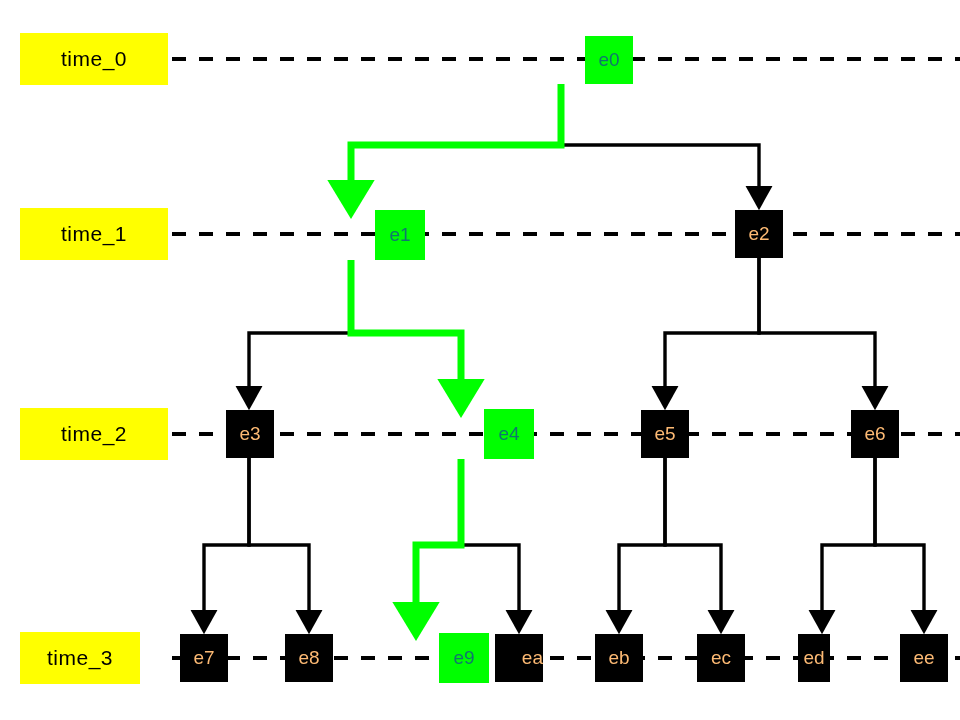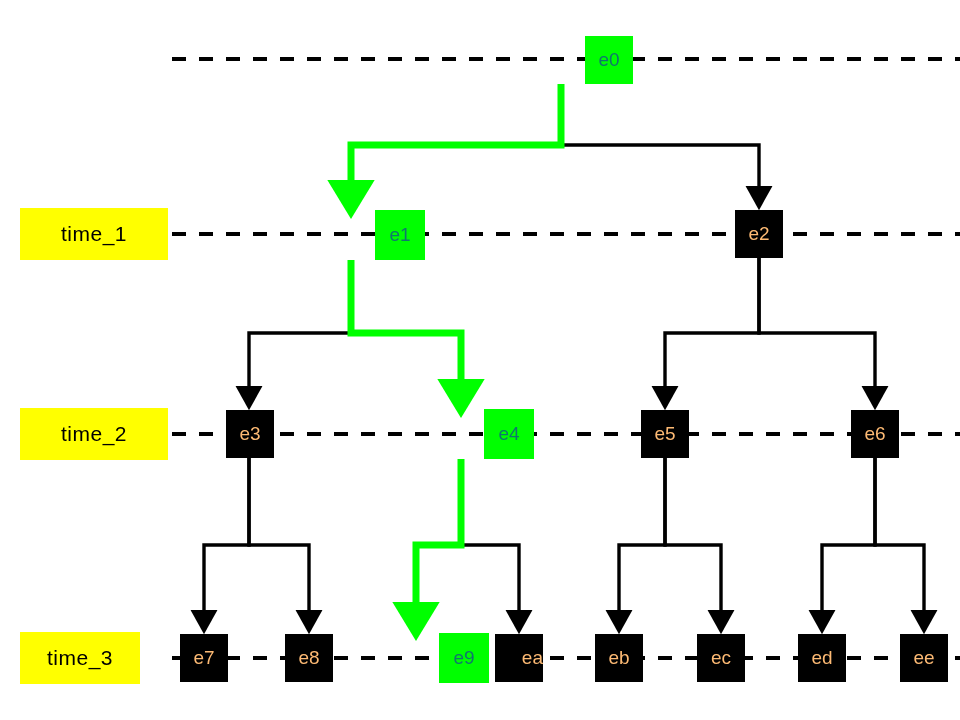--- a/index.html
+++ b/index.html
@@ -124,20 +124,23 @@
     </g>
 
     <g>
       <path d="M875,458 L875,545 L822,545 L822,622" fill="none" stroke="#000000" stroke-width="3.4" marker-end="url(#arrow-black)"></path>
     </g>
     <g>
       <path d="M875,458 L875,545 L924,545 L924,622" fill="none" stroke="#000000" stroke-width="3.4" marker-end="url(#arrow-black)"></path>
     </g>
   </svg>
 
+  <div class="time-label" style="left:20px; top:33px; width:148px; height:52px;">
+    <span>time_0</span>
+  </div>
   <div class="time-label" style="left:20px; top:208px; width:148px; height:52px;">
     <span>time_1</span>
   </div>
   <div class="time-label" style="left:20px; top:408px; width:148px; height:52px;">
     <span>time_2</span>
   </div>
   <div class="time-label" style="left:20px; top:632px; width:120px; height:52px;">
     <span>time_3</span>
   </div>
 
@@ -173,20 +176,20 @@
   </div>
   <div class="node dark" style="left:495px; top:634px; width:48px; height:48px;justify-content:flex-end;">
     <span>ea</span>
   </div>
   <div class="node dark" style="left:595px; top:634px; width:48px; height:48px;">
     <span>eb</span>
   </div>
   <div class="node dark" style="left:697px; top:634px; width:48px; height:48px;">
     <span>ec</span>
   </div>
-  <div class="node dark" style="left:798px; top:634px; width:48px; height:48px;">
+  <div class="node dark" style="left:798px; top:634px; width:32px; height:48px;">
     <span>ed</span>
   </div>
   <div class="node dark" style="left:900px; top:634px; width:48px; height:48px;">
     <span>ee</span>
   </div>
 
 </div>
 
 </body></html>

